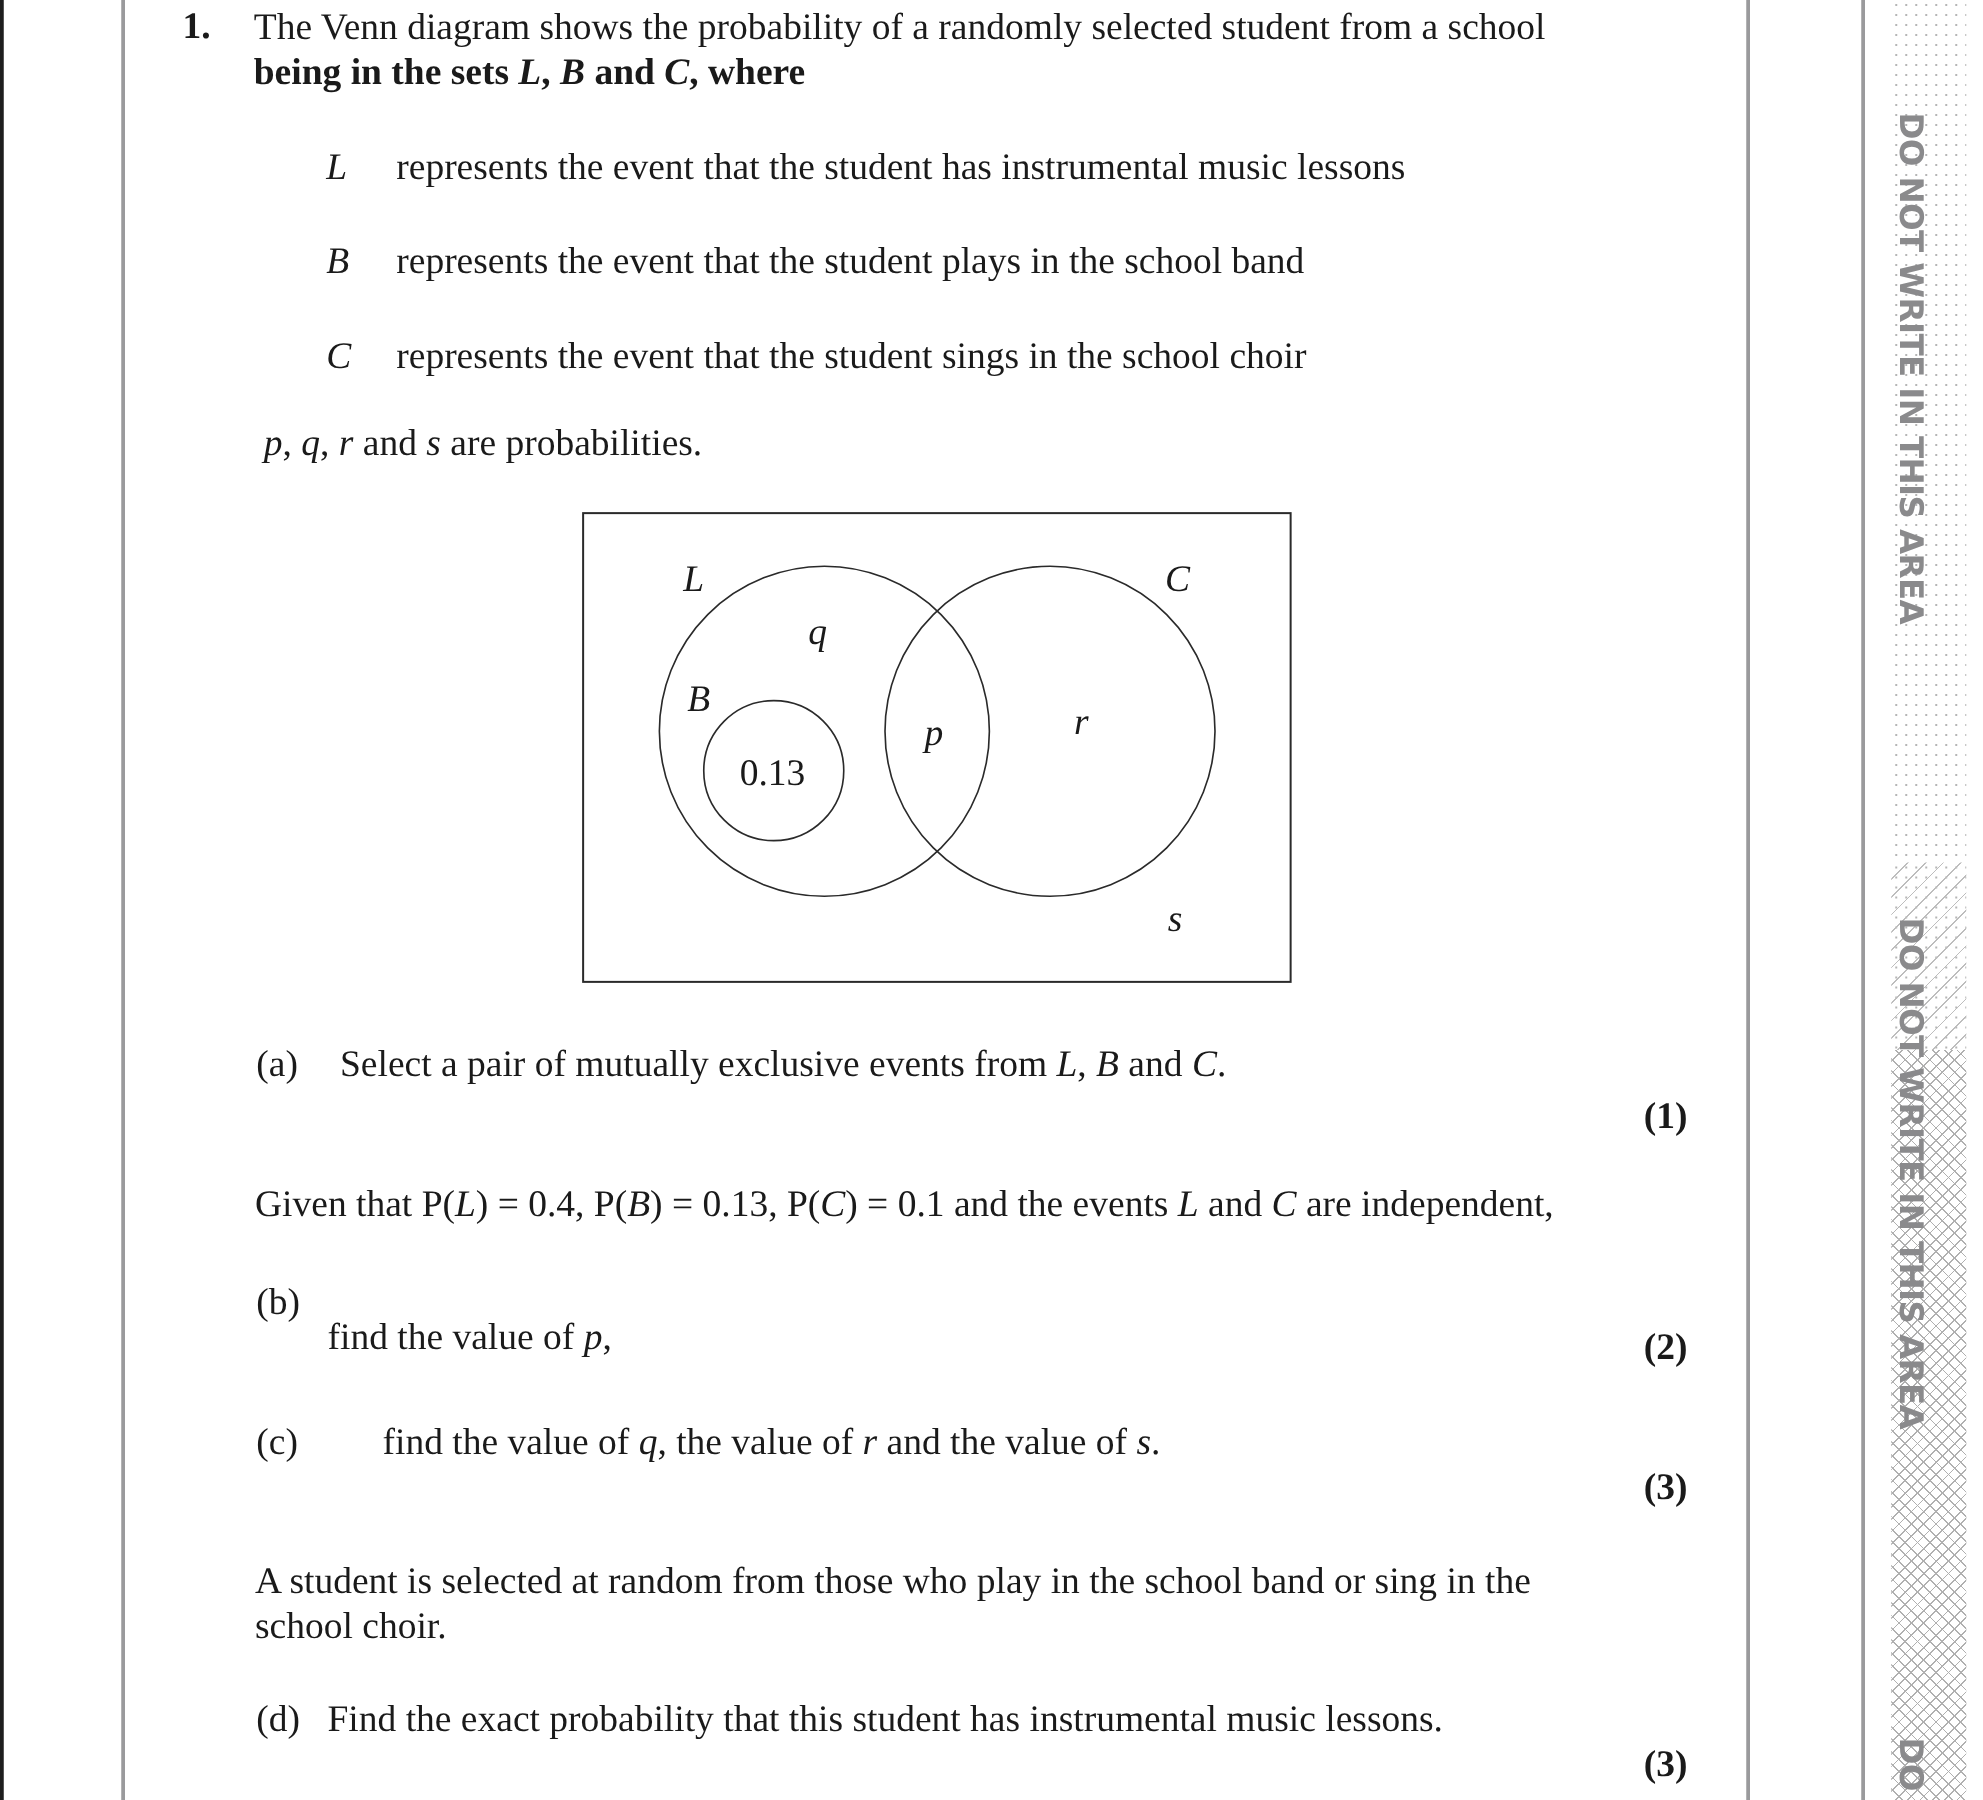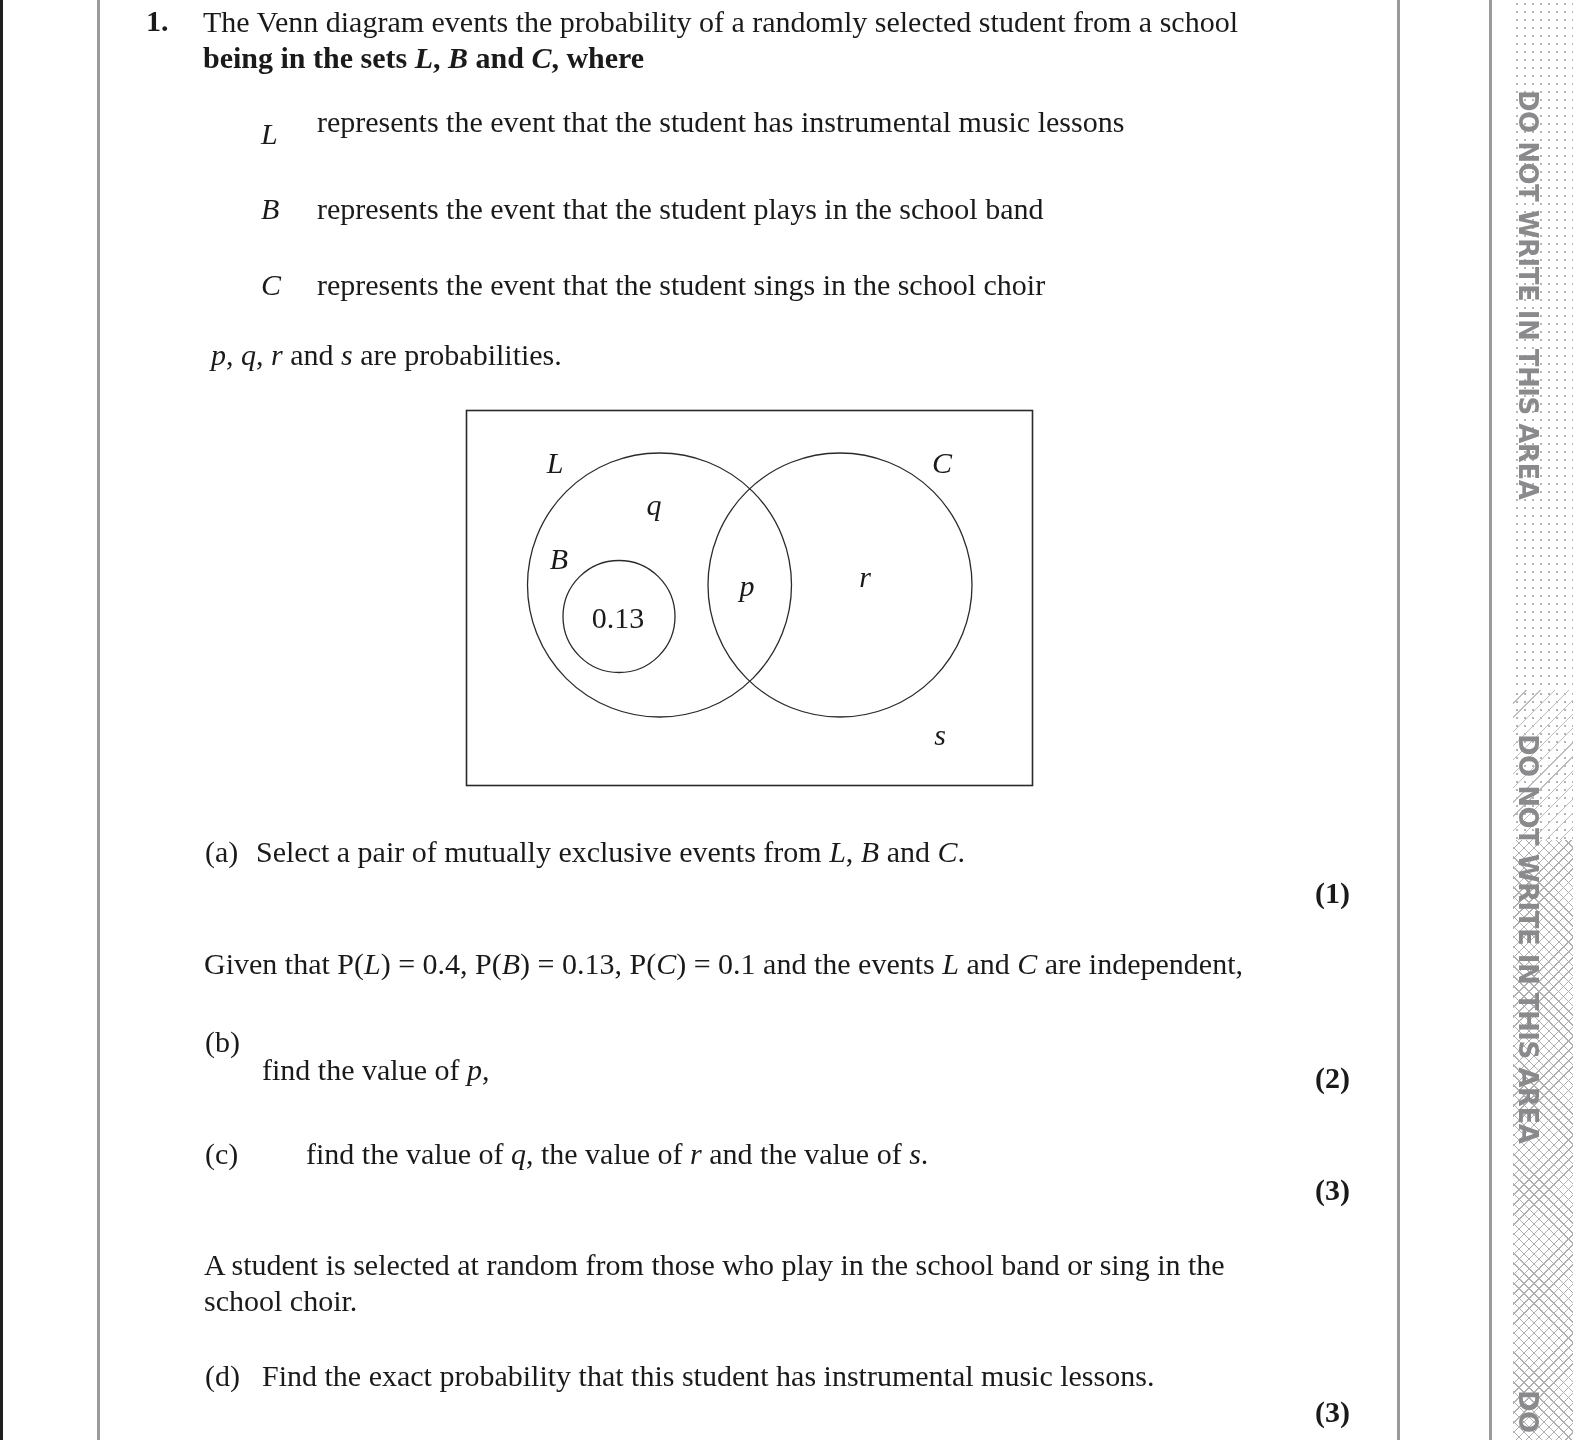--- a/index.html
+++ b/index.html
@@ -59,26 +59,26 @@
 <div class="rule r2"></div>
 
 <div class="strip dots"></div>
 <div class="strip trans"></div>
 <div class="strip hatch"></div>
 <div class="vtext" style="top:90px;"><span>DO NOT WRITE IN THIS AREA</span></div>
 <div class="vtext" style="top:734px;"><span>DO NOT WRITE IN THIS AREA</span></div>
 <div class="vtext" style="top:1390px;"><span>DO</span></div>
 
 <div class="qnum">1.</div>
-<div class="t just" style="left:203px; top:4px; width:1148px;"><span>The Venn diagram events the probability of a randomly selected student from a school</span></div>
+<div class="t just" style="left:203px; top:4px; width:1148px;"><span>The Venn diagram shows the probability of a randomly selected student from a school</span></div>
 <div class="t" style="left:203px; top:40px;font-weight:bold;"><span>being in the sets </span><span class="i">L</span><span>, </span><span class="i">B</span><span> and </span><span class="i">C</span><span>, where</span></div>
 
 <div>
   <div class="t i" style="left:261px; top:116px;">L</div>
-  <div class="t" style="left:317px; top:104px;">represents the event that the student has instrumental music lessons</div>
+  <div class="t" style="left:317px; top:116px;">represents the event that the student has instrumental music lessons</div>
   <div class="t i" style="left:261px; top:191px;">B</div>
   <div class="t" style="left:317px; top:191px;">represents the event that the student plays in the school band</div>
   <div class="t i" style="left:261px; top:267px;">C</div>
   <div class="t" style="left:317px; top:267px;">represents the event that the student sings in the school choir</div>
 </div>
 
 <div class="t" style="left:211px; top:337px;"><span class="i">p</span><span>, </span><span class="i">q</span><span>, </span><span class="i">r</span><span> and </span><span class="i">s</span><span> are probabilities.</span></div>
 
 <svg style="position:absolute; left:0; top:0;" width="1586" height="1440">
   <rect x="466.5" y="410.5" width="566" height="375" fill="none" stroke="#2a2a2a" stroke-width="1.6"></rect>
@@ -89,21 +89,21 @@
   <text x="942" y="473" font-size="30" font-style="italic" text-anchor="middle">C</text>
   <text x="559" y="569" font-size="30" font-style="italic" text-anchor="middle">B</text>
   <text x="654" y="515" font-size="30" font-style="italic" text-anchor="middle">q</text>
   <text x="747" y="596" font-size="30" font-style="italic" text-anchor="middle">p</text>
   <text x="865" y="587" font-size="30" font-style="italic" text-anchor="middle">r</text>
   <text x="940" y="745" font-size="30" font-style="italic" text-anchor="middle">s</text>
   <text x="618" y="628" font-size="30" text-anchor="middle">0.13</text>
 </svg>
 
 <div class="t" style="left:205px; top:834px;">(a)</div>
-<div class="t" style="left:256px; top:834px;text-align:right;"><span>Select a pair of mutually exclusive events from </span><span class="i">L</span><span>, </span><span class="i">B</span><span> and </span><span class="i">C</span><span>.</span></div>
+<div class="t" style="left:272px; top:834px;text-align:right;"><span>Select a pair of mutually exclusive events from </span><span class="i">L</span><span>, </span><span class="i">B</span><span> and </span><span class="i">C</span><span>.</span></div>
 <div class="mark" style="top:876px;">(1)</div>
 
 <div class="t" style="left:204px; top:946px;"><span>Given that  P(</span><span class="i">L</span><span>) = 0.4, P(</span><span class="i">B</span><span>) = 0.13, P(</span><span class="i">C</span><span>) = 0.1 and the events </span><span class="i">L</span><span> and </span><span class="i">C</span><span> are independent,</span></div>
 
 <div class="t" style="left:205px; top:1024px;">(b)</div>
 <div class="t" style="left:262px; top:1052px;"><span>find the value of </span><span class="i">p</span><span>,</span></div>
 <div class="mark" style="top:1061px;">(2)</div>
 
 <div class="t" style="left:205px; top:1136px;">(c)</div>
 <div class="t" style="left:262px; top:1136px;margin-left:44px;"><span>find the value of </span><span class="i">q</span><span>, the value of </span><span class="i">r</span><span> and the value of </span><span class="i">s</span><span>.</span></div>

